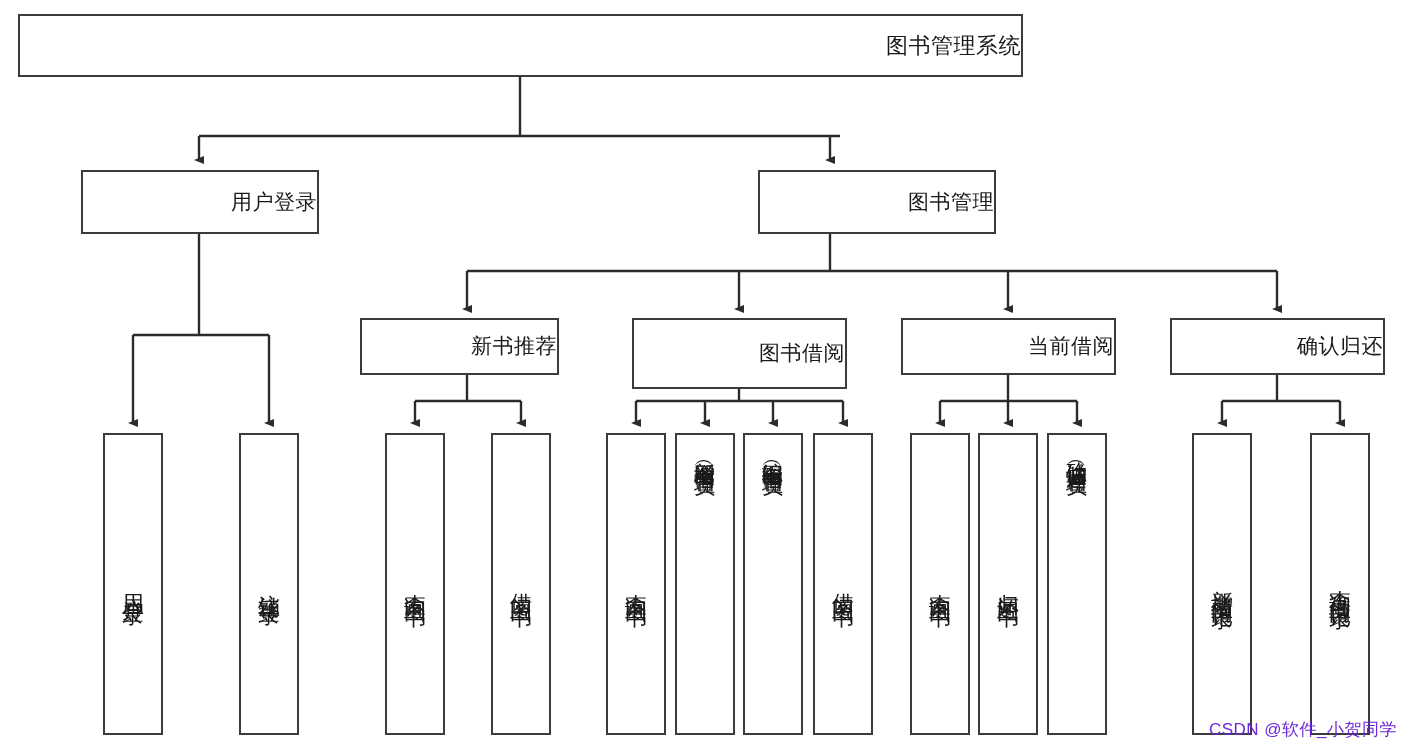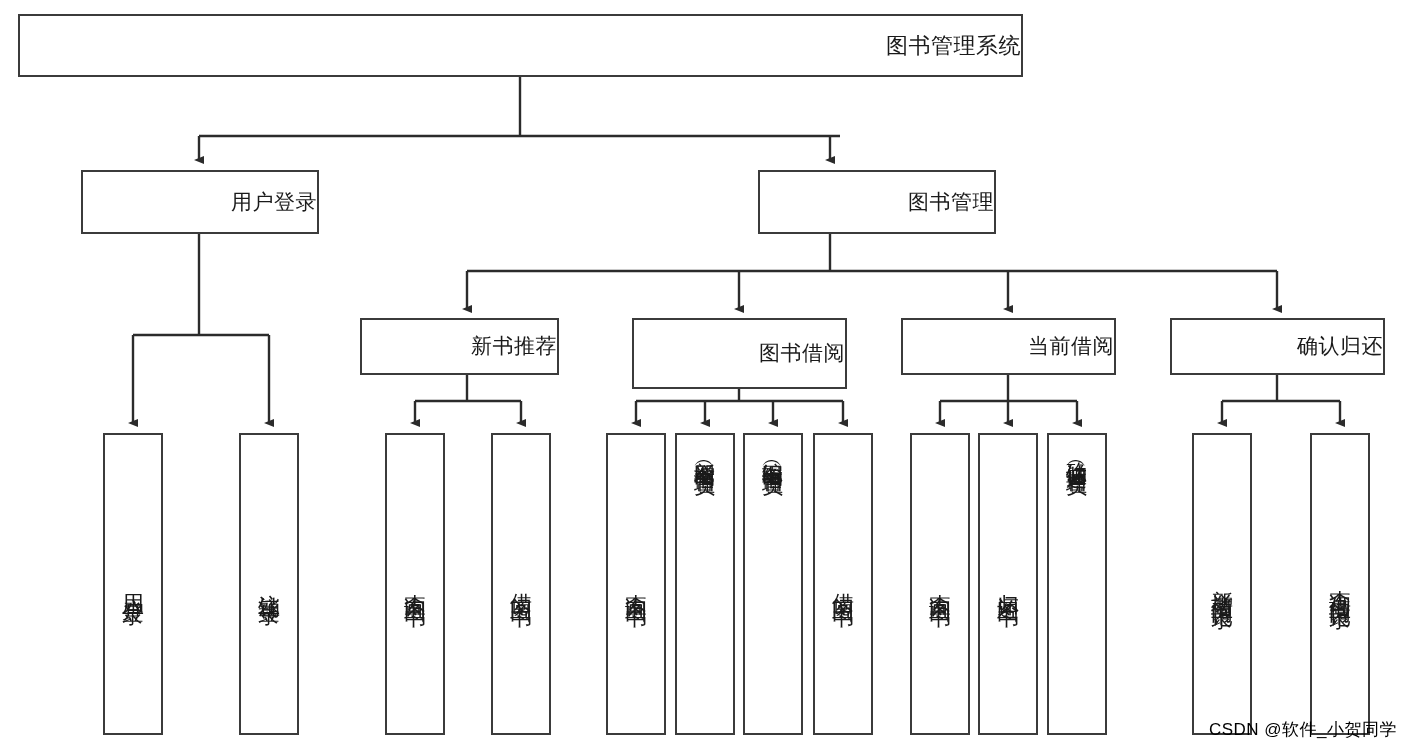--- a/index.html
+++ b/index.html
@@ -72,21 +72,21 @@
   .node.leaf.center-v {
     align-items: center;
     padding-top: 0;
   }
   
   #watermark {
     position: absolute;
     right: 8px;
     bottom: 6px;
     font-size: 17px;
-    color: #000000;
+    color: #6d28d9;
     z-index: 5;
     white-space: nowrap;
     letter-spacing: 0.5px;
     margin-top: 8px;
   }
 </style>
 </head>
 <body>
 
 <div id="canvas">

